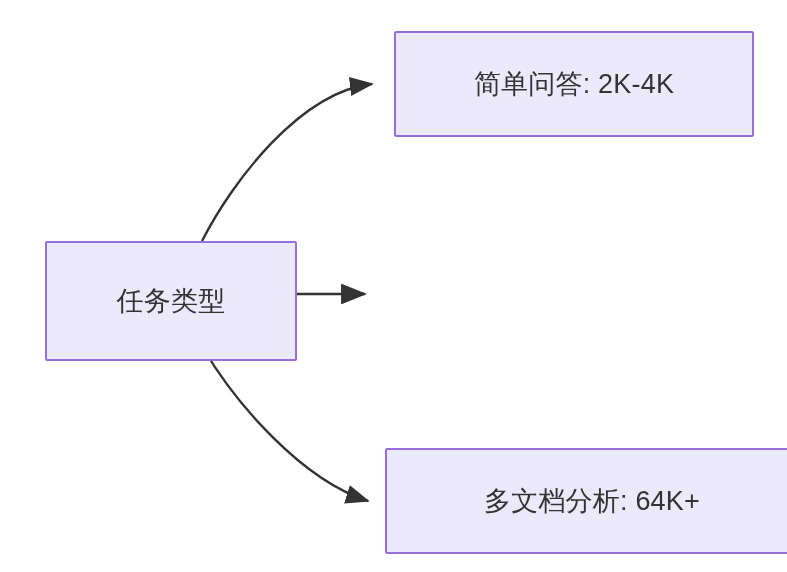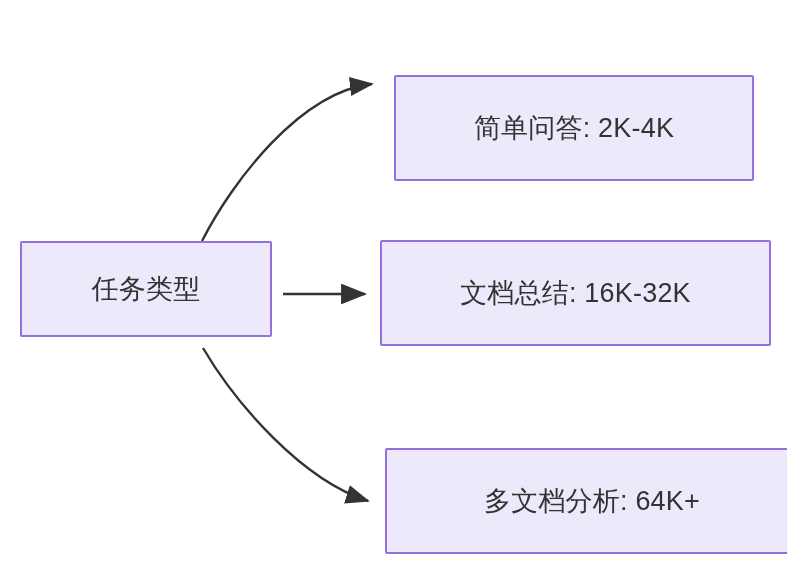--- a/index.html
+++ b/index.html
@@ -40,22 +40,22 @@
     justify-content: center;
     color: #333333;
     font-size: 27px;
     line-height: 1.2;
     letter-spacing: 0.2px;
     white-space: nowrap;
   }
   .node-label {
     color: #333333;
   }
-  #node-task-type  { left: 20px;  top: 241px; width: 252px; height: 96px; }
-  #node-simple-qa  { left: 394px; top: 31px;  width: 360px; height: 106px; margin-top: 44px; }
+  #node-task-type  { left: 45px;  top: 241px; width: 252px; height: 120px; }
+  #node-simple-qa  { left: 394px; top: 31px;  width: 360px; height: 106px; }
   #node-doc-sum    { left: 380px; top: 240px; width: 391px; height: 106px; }
   #node-multi-doc  { left: 385px; top: 448px; width: 414px; height: 106px; }
 </style>
 </head>
 <body>
 
 <div id="diagram-canvas">
 
   <svg class="edge-layer" viewBox="0 0 787 572" width="787" height="572" xmlns="http://www.w3.org/2000/svg">
     <defs>
@@ -72,21 +72,18 @@
   </svg>
 
   <div class="node" id="node-task-type">
     <span class="node-label">任务类型</span>
   </div>
 
   <div class="node" id="node-simple-qa">
     <span class="node-label">简单问答: 2K-4K</span>
   </div>
 
-  <div class="node" id="node-doc-sum">
-    <span class="node-label">文档总结: 16K-32K</span>
-  </div>
 
   <div class="node" id="node-multi-doc">
     <span class="node-label">多文档分析: 64K+</span>
   </div>
 
 </div>
 
 </body></html>

